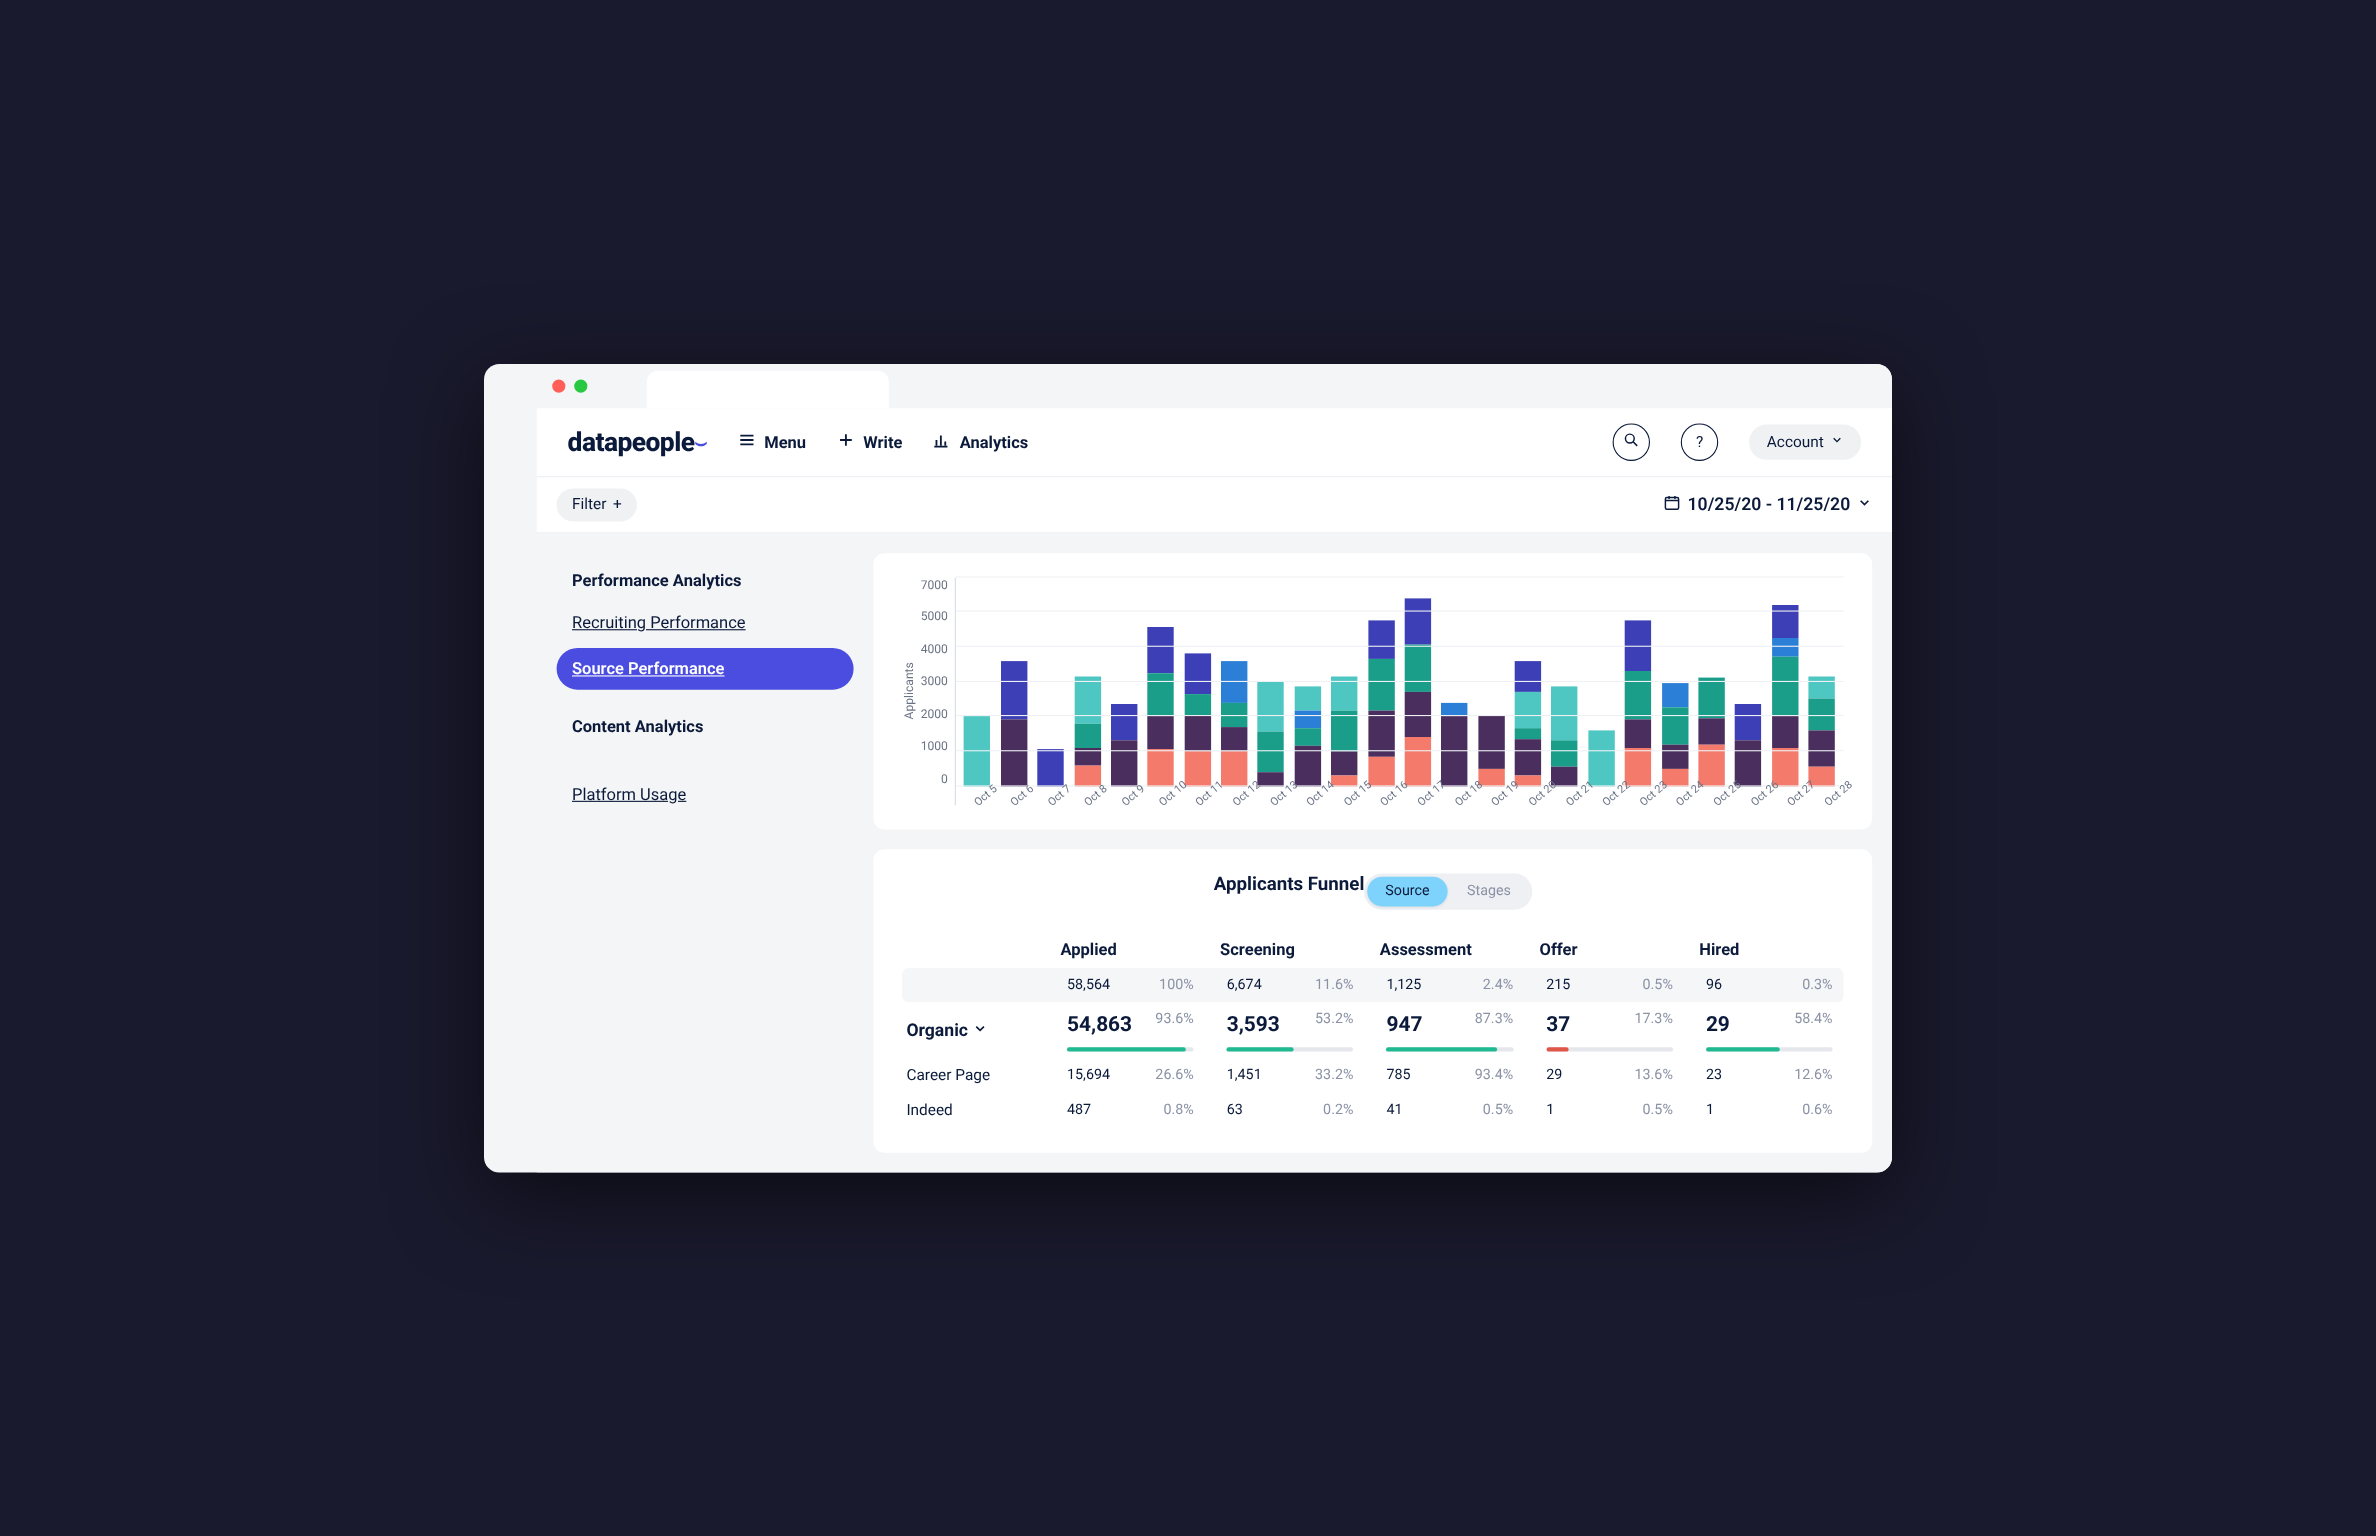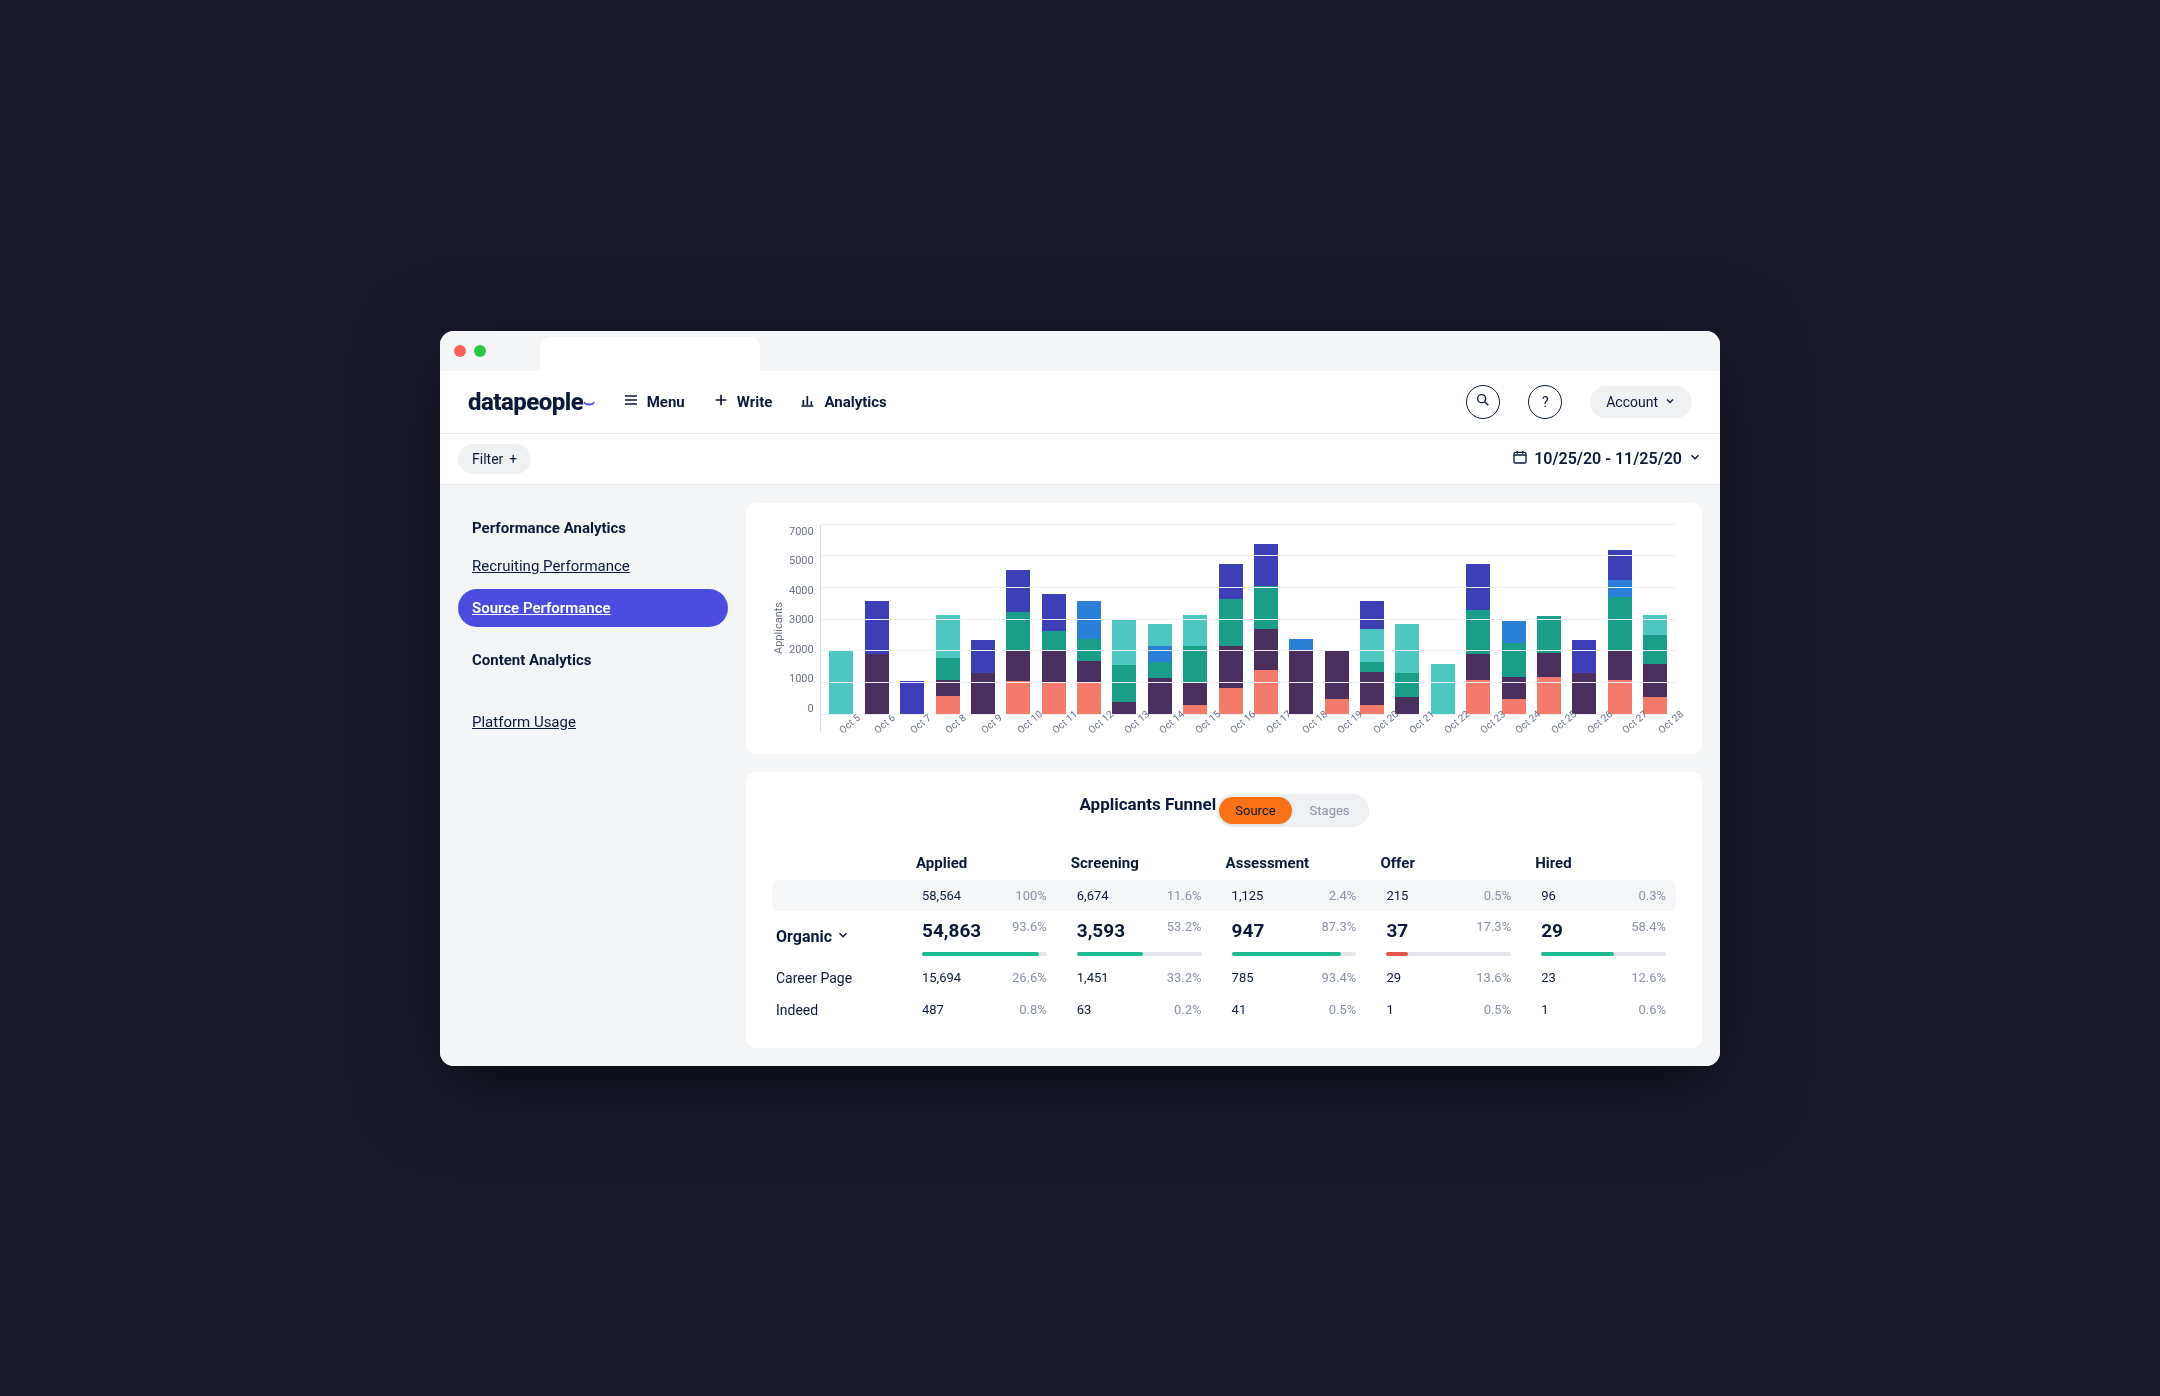--- a/index.html
+++ b/index.html
@@ -11,20 +11,21 @@
     justify-content: center;
     min-height: 100vh;
     padding: 40px;
   }
   .window {
     width: 1280px;
     background: #f4f5f7;
     border-radius: 14px;
     overflow: hidden;
     box-shadow: 0 20px 80px rgba(0,0,0,0.6);
+    padding-left: 48px;
   }
   .titlebar {
     height: 40px;
     background: #f4f5f7;
     display: flex;
     align-items: center;
     padding: 0 14px;
     position: relative;
   }
   .traffic-lights { display: flex; gap: 8px; }
@@ -81,21 +82,21 @@
   .bars { position:absolute; inset:0; display:flex; align-items:flex-end; justify-content:space-around; gap:2px; padding: 0 4px;}
   .bar { width: 24px; display:flex; flex-direction:column-reverse; }
   .seg { width:100%; }
   .c0{background:#f47a6b;} .c1{background:#4a2e5e;} .c2{background:#1a9e8a;} .c3{background:#2b7fd6;} .c4{background:#4ec7c2;} .c5{background:#3c3fb5;}
   .xaxis { display:flex; justify-content:space-around; font-size: 10px; color:#6a7385; margin-top:6px;}
   .xaxis span { transform: rotate(-40deg); transform-origin: top left; white-space:nowrap; width:24px; position:relative; left:10px; top:6px;}
   
   .funnel-head { display:flex; align-items:center; justify-content:center;}
   .toggle { background:#eef0f3; border-radius: 20px; padding: 3px; display:flex; gap:2px;}
   .toggle span { padding:6px 16px; border-radius: 18px; font-size: 13px; color:#8a92a5; cursor:pointer;}
-  .toggle span.on { background:#f97316; color:#0b1a3a; box-shadow: 0 1px 3px rgba(0,0,0,0.08);}
+  .toggle span.on { background:#7dd3fc; color:#0b1a3a; box-shadow: 0 1px 3px rgba(0,0,0,0.08);}
   .ftable { margin-top: 18px;}
   .frow { display:grid; grid-template-columns: 130px repeat(5, 1fr); align-items:center; column-gap: 10px;}
   .fhdr .cell { font-weight:700; font-size:15px; color:#0b1a3a; padding: 8px 4px;}
   .frow.total { background:#f5f6f8; border-radius:6px;}
   .cell { display:flex; justify-content:space-between; padding:8px 10px; font-size:13px;}
   .cell .num { color:#0b1a3a;}
   .cell .pct { color:#8a92a5;}
   .rowlabel { font-size:14px; color:#0b1a3a; padding:8px 4px; display:flex; align-items:center; gap:4px;}
   .biglabel { font-weight:700; font-size:16px;}
   .bigcell .num { font-size:19px; font-weight:700;}

